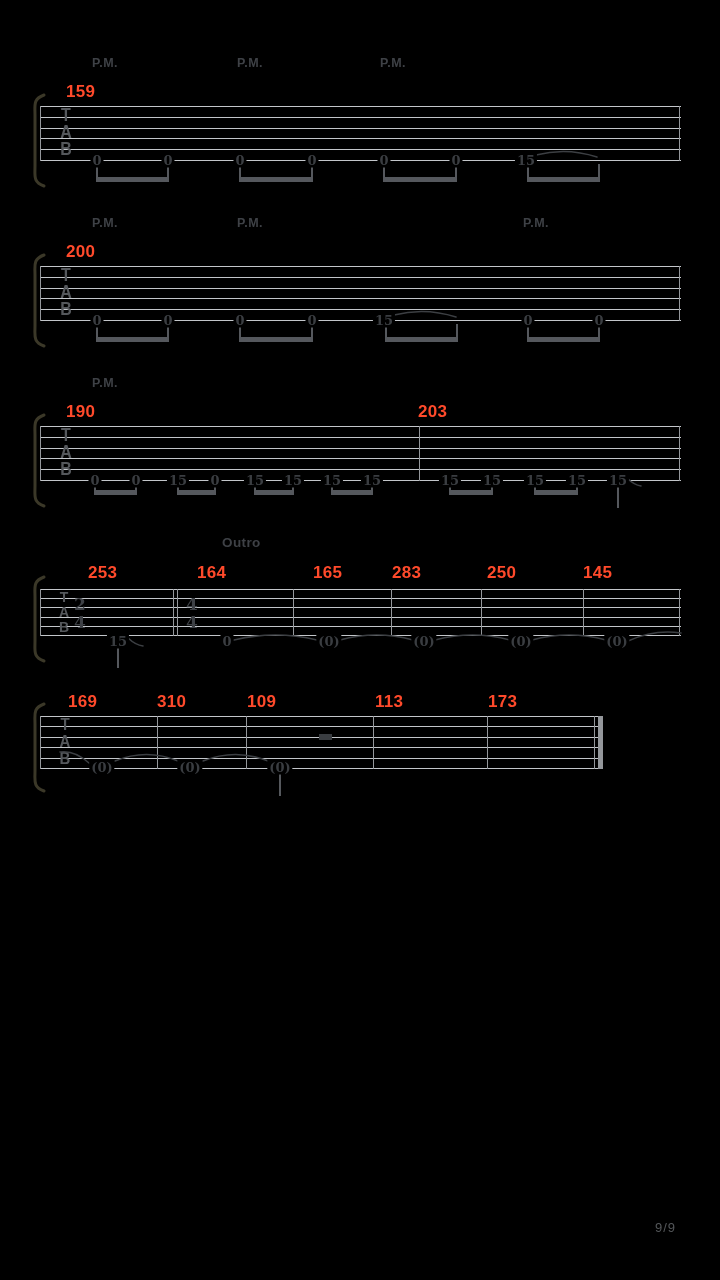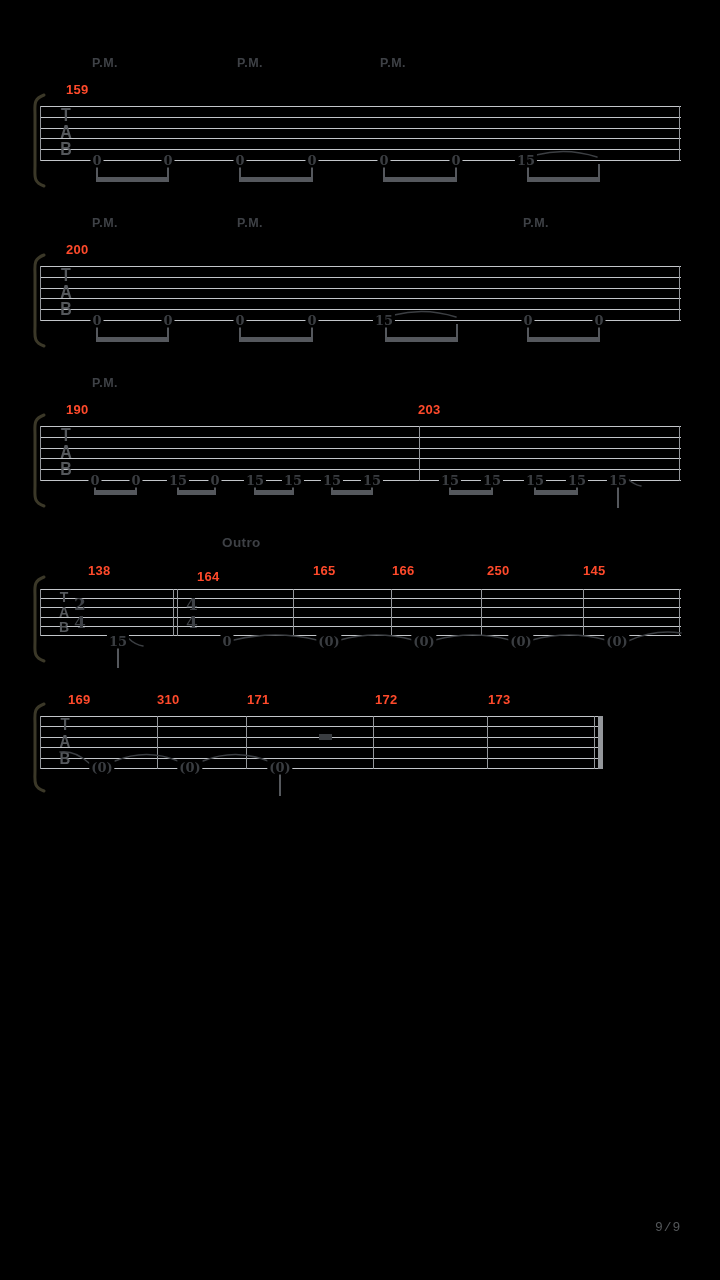--- a/index.html
+++ b/index.html
@@ -3,21 +3,21 @@
 <meta charset="utf-8">
 <style>
   *{margin:0;padding:0;box-sizing:border-box}
   html,body{background:#000}
   #stage{position:relative;width:720px;height:1280px;background:var(--background,#000);
          overflow:hidden;font-family:"Liberation Sans",sans-serif}
   .line{position:absolute;height:1px;background:var(--staff-line,#c3c6ca);z-index:1}
   .bar{position:absolute;background:var(--barline,#94979b);z-index:2}
   .clef{position:absolute;transform:translateX(-50%) scaleY(1.1);color:var(--clef,#55585c);
         font-weight:bold;line-height:1;z-index:3}
-  .mnum{position:absolute;color:var(--accent,#ff4a2b);font-weight:bold;font-size:13px;
+  .mnum{position:absolute;color:var(--accent,#ff4a2b);font-weight:bold;font-size:17px;
         line-height:1;letter-spacing:.3px;z-index:3}
   .pm{position:absolute;color:var(--text-dim,#3e4146);font-weight:bold;font-size:12.5px;
       line-height:1;letter-spacing:.5px;z-index:3}
   .note{position:absolute;transform:translate(-50%,-50%);color:var(--note,#3a3d41);
         font-weight:bold;font-size:13px;line-height:1;z-index:5;background:var(--background,#000);
         padding:1px 2px;font-family:"DejaVu Serif",serif}
   .beam{position:absolute;height:5px;background:var(--beam,#55585d);z-index:3}
   .stem{position:absolute;width:2px;background:var(--beam,#55585d);z-index:3}
   .rest{position:absolute;background:var(--note,#3a3d41);z-index:3}
   .ts{position:absolute;transform:translateX(-50%);color:var(--text-dim,#3e4146);font-weight:bold;
@@ -45,21 +45,21 @@
       <path d="M 435 640 Q 472.5 630 510 640" fill="none" stroke="#3c3f43" stroke-width="1.6" stroke-linecap="round"></path>
       <path d="M 532 640 Q 569 630 606 640" fill="none" stroke="#3c3f43" stroke-width="1.6" stroke-linecap="round"></path>
       <path d="M 628 641 Q 654.5 629 681 633" fill="none" stroke="#3c3f43" stroke-width="1.6" stroke-linecap="round"></path>
       <path d="M 128 638 Q 135.5 645 143 646" fill="none" stroke="#3c3f43" stroke-width="1.6" stroke-linecap="round"></path>
       <path d="M 44 704 C 33 708 35 714 35 724 L 35 771 C 35 781 33 787 44 791" fill="none" stroke="#3b3828" stroke-width="3" stroke-linecap="round"></path>
       <path d="M 60 752 Q 74.5 750 89 763" fill="none" stroke="#3c3f43" stroke-width="1.6" stroke-linecap="round"></path>
       <path d="M 115 761 Q 146.5 748 178 761" fill="none" stroke="#3c3f43" stroke-width="1.6" stroke-linecap="round"></path>
       <path d="M 203 761 Q 235.5 748 268 761" fill="none" stroke="#3c3f43" stroke-width="1.6" stroke-linecap="round"></path>
     </svg>
   <div class="outro" style="left: 222px; top: 536px;">Outro</div>
-  <div class="pageind" style="left: 655px; top: 1221px; font-family: Liberation Mono, monospace;">9/9</div>
+  <div class="pageind" style="left: 655px; top: 1221px;">9/9</div>
 <div class="line" style="left: 40px; top: 106px; width: 641px;"></div>
     <div class="line" style="left: 40px; top: 116.8px; width: 641px;"></div>
     <div class="line" style="left: 40px; top: 127.6px; width: 641px;"></div>
     <div class="line" style="left: 40px; top: 138.4px; width: 641px;"></div>
     <div class="line" style="left: 40px; top: 149.2px; width: 641px;"></div>
     <div class="line" style="left: 40px; top: 160px; width: 641px;"></div>
     <div class="bar" style="left: 40px; top: 106px; height: 55px; width: 1px;"></div>
     <div class="bar" style="left: 679px; top: 106px; height: 55px; width: 1px;"></div>
     <div class="clef" style="left: 66px; top: 107px; font-size: 16px;">T</div>
     <div class="clef" style="left: 66px; top: 124px; font-size: 16px;">A</div>
@@ -178,24 +178,24 @@
     <div class="bar" style="left: 173px; top: 589px; height: 47px; width: 1px;"></div>
     <div class="bar" style="left: 177px; top: 589px; height: 47px; width: 1px;"></div>
     <div class="bar" style="left: 293px; top: 589px; height: 47px; width: 1px;"></div>
     <div class="bar" style="left: 391px; top: 589px; height: 47px; width: 1px;"></div>
     <div class="bar" style="left: 481px; top: 589px; height: 47px; width: 1px;"></div>
     <div class="bar" style="left: 583px; top: 589px; height: 47px; width: 1px;"></div>
     <div class="bar" style="left: 679px; top: 589px; height: 47px; width: 1px;"></div>
     <div class="clef" style="left: 64px; top: 590px; font-size: 14px;">T</div>
     <div class="clef" style="left: 64px; top: 605px; font-size: 14px;">A</div>
     <div class="clef" style="left: 64px; top: 620px; font-size: 14px;">B</div>
-    <div class="mnum" style="left: 88px; top: 564px;">138</div>
-    <div class="mnum" style="left: 197px; top: 564px; margin-top: 6px;">164</div>
+    <div class="mnum" style="left: 88px; top: 564px;">253</div>
+    <div class="mnum" style="left: 197px; top: 564px;">164</div>
     <div class="mnum" style="left: 313px; top: 564px;">165</div>
-    <div class="mnum" style="left: 392px; top: 564px;">166</div>
+    <div class="mnum" style="left: 392px; top: 564px;">283</div>
     <div class="mnum" style="left: 487px; top: 564px;">250</div>
     <div class="mnum" style="left: 583px; top: 564px;">145</div>
     <div class="ts" style="left: 80px; top: 596px;">2</div>
     <div class="ts" style="left: 80px; top: 614px;">4</div>
     <div class="ts" style="left: 192px; top: 596px;">4</div>
     <div class="ts" style="left: 192px; top: 614px;">4</div>
     <div class="stem" style="left: 117px; top: 646px; height: 22px;"></div>
     <div class="note" style="left: 118px; top: 641px;">15</div>
     <div class="note" style="left: 227px; top: 641px;">0</div>
     <div class="note" style="left: 329px; top: 641px;">(0)</div>
@@ -213,21 +213,21 @@
     <div class="bar" style="left: 246px; top: 716px; height: 53px; width: 1px;"></div>
     <div class="bar" style="left: 373px; top: 716px; height: 53px; width: 1px;"></div>
     <div class="bar" style="left: 487px; top: 716px; height: 53px; width: 1px;"></div>
     <div class="bar" style="left: 594px; top: 716px; height: 53px; width: 1px;"></div>
     <div class="bar" style="left: 598px; top: 716px; height: 53px; width: 5px;"></div>
     <div class="clef" style="left: 65px; top: 716px; font-size: 15px;">T</div>
     <div class="clef" style="left: 65px; top: 733px; font-size: 15px;">A</div>
     <div class="clef" style="left: 65px; top: 750px; font-size: 15px;">B</div>
     <div class="mnum" style="left: 68px; top: 693px;">169</div>
     <div class="mnum" style="left: 157px; top: 693px;">310</div>
-    <div class="mnum" style="left: 247px; top: 693px;">171</div>
-    <div class="mnum" style="left: 375px; top: 693px;">172</div>
+    <div class="mnum" style="left: 247px; top: 693px;">109</div>
+    <div class="mnum" style="left: 375px; top: 693px;">113</div>
     <div class="mnum" style="left: 488px; top: 693px;">173</div>
     <div class="stem" style="left: 279px; top: 772px; height: 24px;"></div>
     <div class="rest" style="left: 319px; top: 734px; width: 13px; height: 6px;"></div>
     <div class="note" style="left: 102px; top: 767px;">(0)</div>
     <div class="note" style="left: 190px; top: 767px;">(0)</div>
     <div class="note" style="left: 280px; top: 767px;">(0)</div>
   </div>
 
 </body></html>

